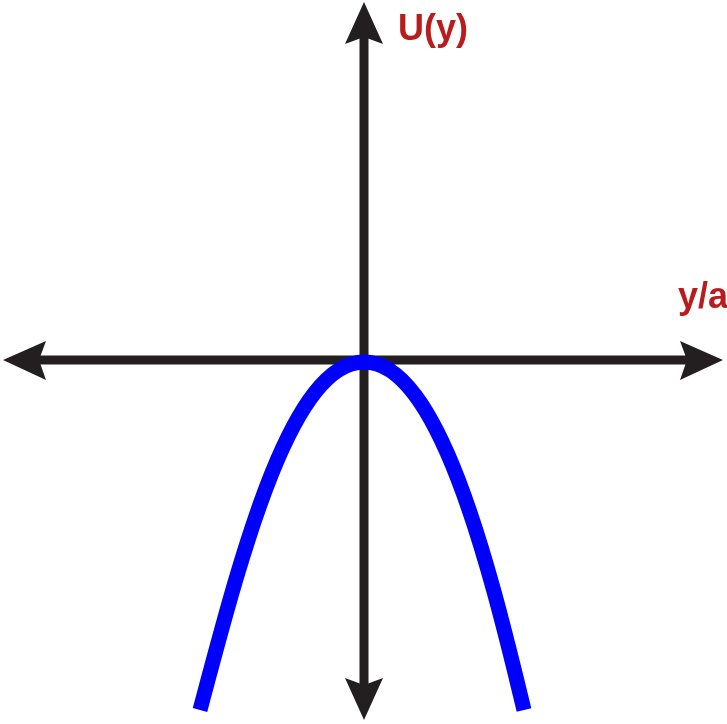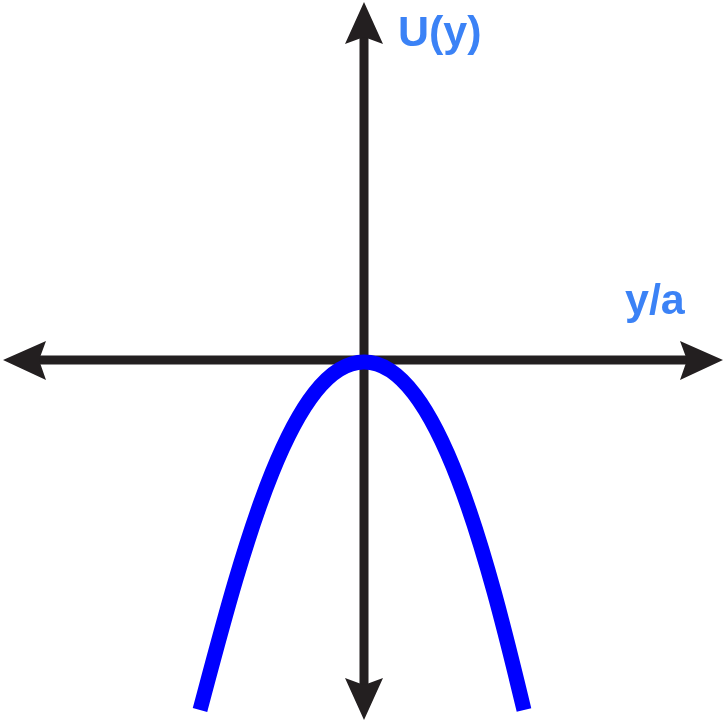--- a/index.html
+++ b/index.html
@@ -2,27 +2,27 @@
 <html><head>
   <meta charset="utf-8">
   <style>
     html, body { margin: 0; padding: 0; background: #ffffff; }
     body { width: 727px; height: 724px; position: relative; overflow: hidden; }
     #canvas { position: absolute; left: 0; top: 0; }
     .axis-label {
       position: absolute;
       font-family: "Liberation Sans", sans-serif;
       font-weight: bold;
-      font-size: 43px;
-      color: #3b82f6;
+      font-size: 36px;
+      color: #b91c1c;
       line-height: 1;
       white-space: nowrap;
     }
     #label-u { left: 398px; top: 10px; }
-    #label-ya { left: 625px; top: 278px; }
+    #label-ya { left: 678px; top: 278px; }
   </style>
 </head>
 <body>
 
 <svg id="canvas" width="727" height="724" viewBox="0 0 727 724">
 
   <g>
     <line x1="30" y1="360" x2="698" y2="360" stroke="#231f20" stroke-width="9"></line>
     <polygon points="3,360 46,341 39,360 46,380" fill="#231f20"></polygon>
     <polygon points="723,360 680,341 687,360 680,380" fill="#231f20"></polygon>

